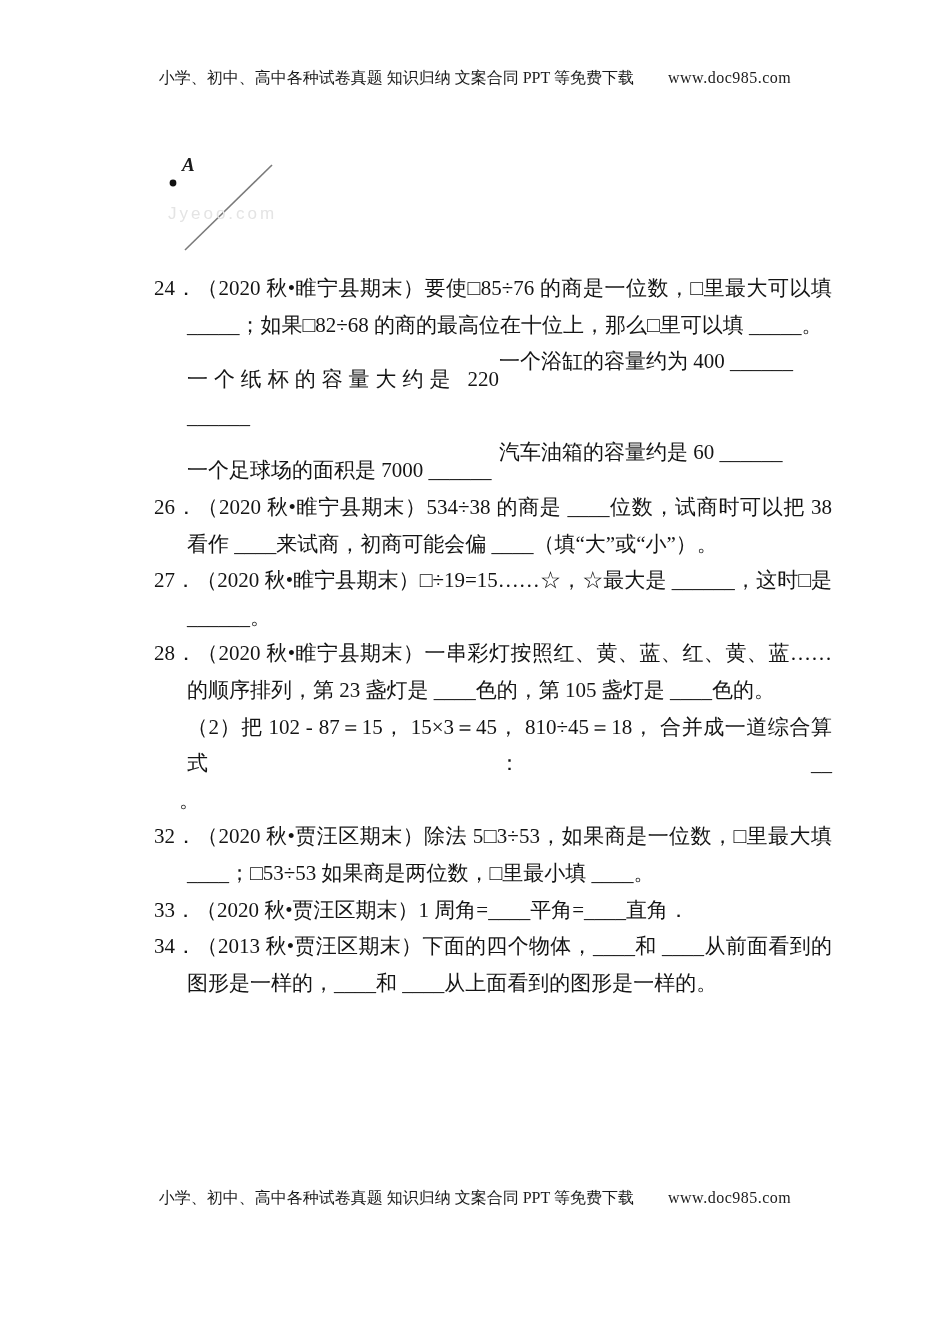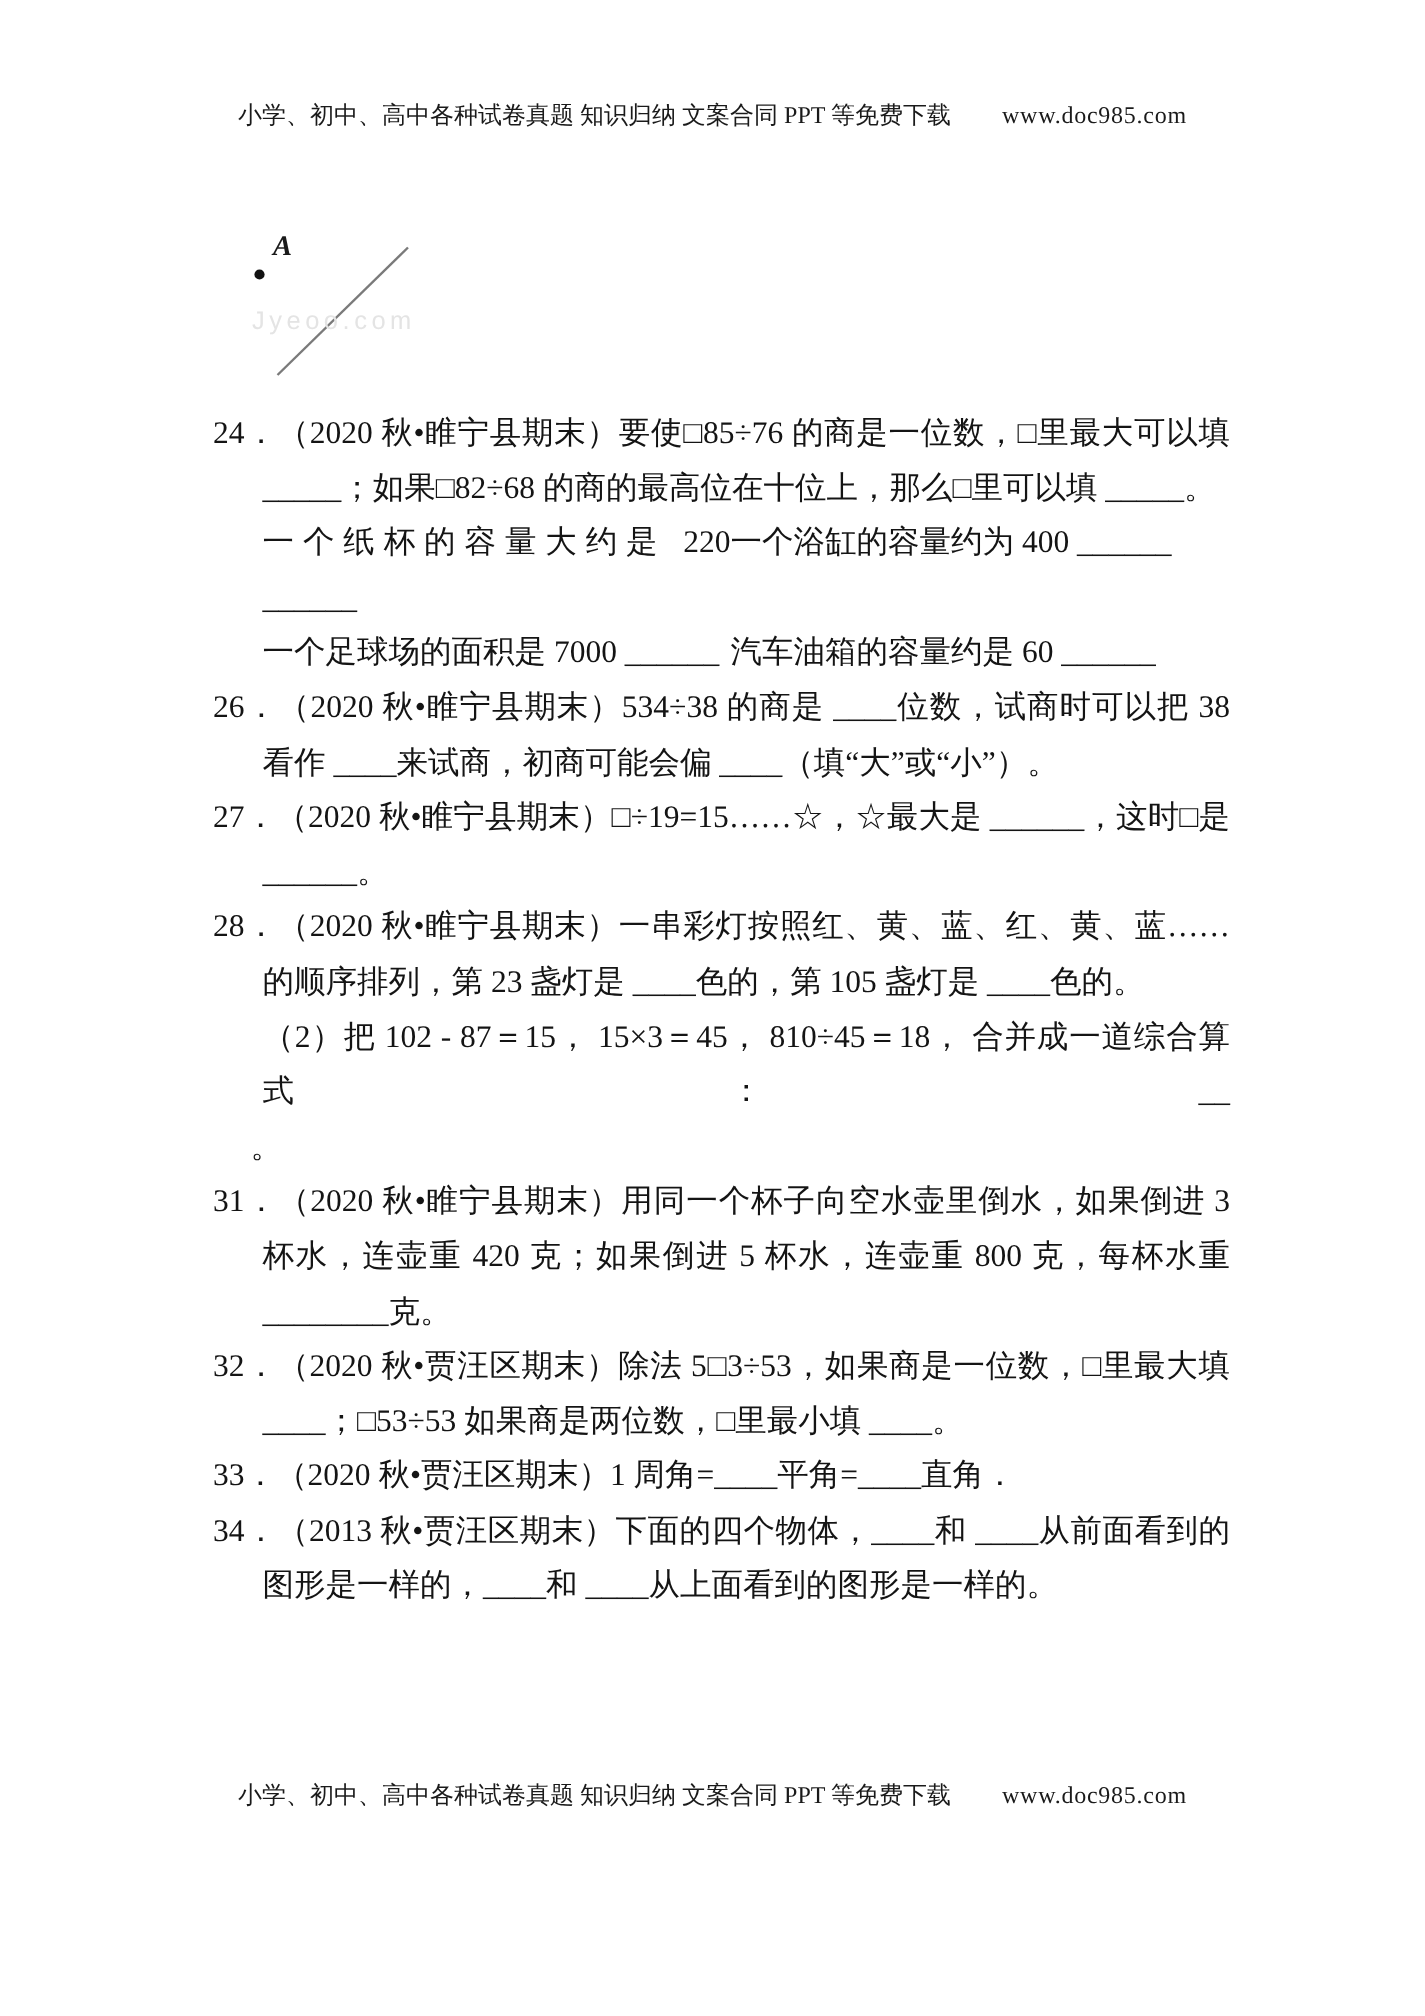--- a/index.html
+++ b/index.html
@@ -51,40 +51,40 @@
     left: 8px;
     top: 52px;
     font-size: 17px;
     letter-spacing: 3px;
     color: #e4e4e4;
     font-family: "Liberation Sans", "DejaVu Sans", sans-serif;
   }
   
   .body {
     position: absolute;
-    left: 142px;
+    left: 154px;
     top: 270px;
     width: 678px;
     font-size: 21px;
     line-height: 36.6px;
     text-align: justify;
     color: #141414;
   }
   .q {
     padding-left: 33px;
     text-indent: -33px;
   }
   .q-stretch {
     padding-left: 33px;
     text-align: justify;
     text-align-last: justify;
   }
   .q-tail { padding-left: 25px; }
   .qrow { display: flex; padding-left: 33px; }
-  .qrow .c1 { width: 312px; flex: 0 0 312px; }
+  .qrow .c1 { width: 312px; flex: 0 0 312px; margin-top: 18px; }
   .qrow .c2 { flex: 1; }
 </style>
 </head>
 <body>
 
 <div class="page">
 
   <div class="runhead top">
     <span>小学、初中、高中各种试卷真题 知识归纳 文案合同 PPT 等免费下载</span><span class="url">www.doc985.com</span>
   </div>
@@ -110,21 +110,20 @@
       <span class="c2">汽车油箱的容量约是 60 ______</span>
     </div>
 
     <p class="q">26．（2020 秋•睢宁县期末）534÷38 的商是 ____位数，试商时可以把 38 看作 ____来试商，初商可能会偏 ____（填“大”或“小”）。</p>
     <p class="q">27．（2020 秋•睢宁县期末）□÷19=15……☆，☆最大是 ______，这时□是 ______。</p>
     <p class="q">28．（2020 秋•睢宁县期末）一串彩灯按照红、黄、蓝、红、黄、蓝……的顺序排列，第 23 盏灯是 ____色的，第 105 盏灯是 ____色的。</p>
 
     <p class="q-stretch">（2）把 102 - 87＝15， 15×3＝45， 810÷45＝18， 合并成一道综合算式：__</p>
     <p class="q-tail">。</p>
 
-    <p class="q">31．（2020 秋•睢宁县期末）用同一个杯子向空水壶里倒水，如果倒进 3 杯水，连壶重 420 克；如果倒进 5 杯水，连壶重 800 克，每杯水重 ________克。</p>
     <p class="q">32．（2020 秋•贾汪区期末）除法 5□3÷53，如果商是一位数，□里最大填 ____；□53÷53 如果商是两位数，□里最小填 ____。</p>
     <p class="q">33．（2020 秋•贾汪区期末）1 周角=____平角=____直角．</p>
     <p class="q">34．（2013 秋•贾汪区期末）下面的四个物体，____和 ____从前面看到的图形是一样的，____和 ____从上面看到的图形是一样的。</p>
   </div>
 
   <div class="runhead bottom">
     <span>小学、初中、高中各种试卷真题 知识归纳 文案合同 PPT 等免费下载</span><span class="url">www.doc985.com</span>
   </div>
 
 </div>

